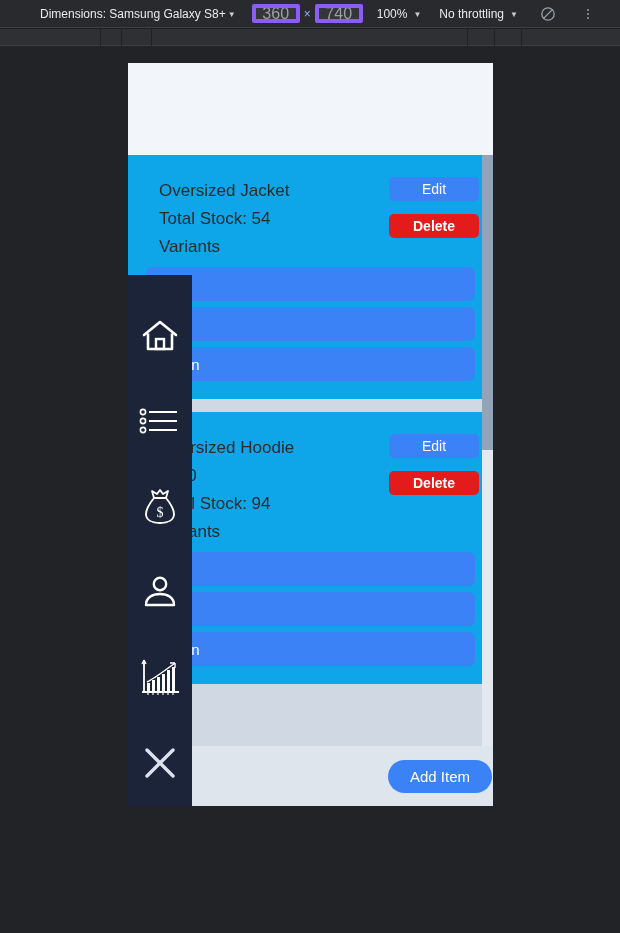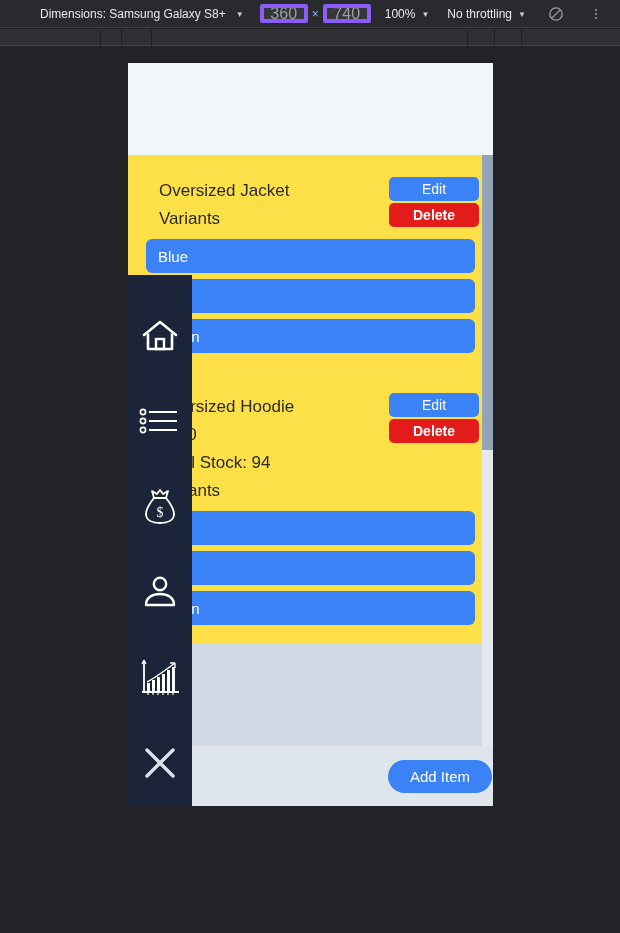--- a/index.html
+++ b/index.html
@@ -15,21 +15,21 @@
     position: absolute; left: 0; top: 0;
     width: 620px; height: 28px;
     background: #292a2d;
     border-bottom: 1px solid #3c4043;
     display: flex; align-items: center;
     color: #e8eaed; font-size: 12px;
     white-space: nowrap;
   }
   .tb-spacer-left { width: 40px; flex: none; }
   .tb-dims {
-    display: flex; align-items: center; gap: 10px;
+    display: flex; align-items: center; gap: 2px;
     color: #e8eaed; font-size: 12px; cursor: default;
   }
   .caret { font-size: 8px; color: #c9cdd1; line-height: 1; position: relative; top: 1px; }
   .tb-size-input {
     width: 48px; height: 19px;
     background: #35363a;
     border: 4px solid #8b5cf6;
     border-radius: 2px;
     color: #9aa0a6; font-size: 16px;
     font-family: "Liberation Sans", sans-serif;
@@ -96,31 +96,32 @@
 
   
   #inventory-list {
     position: absolute; left: 0; top: 92px;
     width: 365px; height: 651px;
     background: #cfd8e3;
     overflow: hidden;
   }
   .item-card {
     position: relative;
-    background: #fde047;
+    background: #0ea5e9;
     padding: 22px 18px 18px 31px;
+    margin-bottom: 13px;
   }
   .item-name { font-size: 17px; color: #2b2b2b; line-height: 28px; }
   .item-price { font-size: 17px; color: #2b2b2b; line-height: 28px; }
   .item-stock { font-size: 17px; color: #2b2b2b; line-height: 28px; }
   .item-variants-label { font-size: 17px; color: #2b2b2b; line-height: 28px; }
 
   .card-actions {
     position: absolute; right: 14px; top: 22px;
-    display: flex; flex-direction: column; gap: 2px;
+    display: flex; flex-direction: column; gap: 13px;
     align-items: stretch;
   }
   .btn-edit {
     background: #3b82f6; color: #fff;
     border: none; border-radius: 5px;
     font-size: 14px; font-family: "Liberation Sans", sans-serif;
     padding: 4px 0; width: 90px; text-align: center; cursor: pointer;
   }
   .btn-delete {
     background: #e31b1b; color: #fff;
@@ -249,20 +250,21 @@
 
 <div id="device-canvas">
 
   <div id="phone-viewport">
 
 
     <div id="inventory-list">
 
       <div class="item-card">
         <div class="item-name">Oversized Jacket</div>
+        <div class="item-stock">Total Stock: 54</div>
         <div class="item-variants-label">Variants</div>
         <div class="variant-list">
           <button class="variant-btn">Blue</button>
           <button class="variant-btn">Red</button>
           <button class="variant-btn">Green</button>
         </div>
         <div class="card-actions">
           <button class="btn-edit">Edit</button>
           <button class="btn-delete">Delete</button>
         </div>

